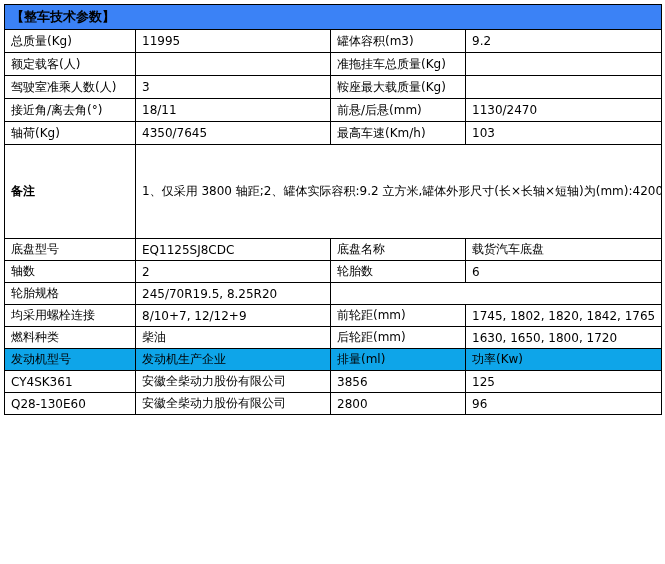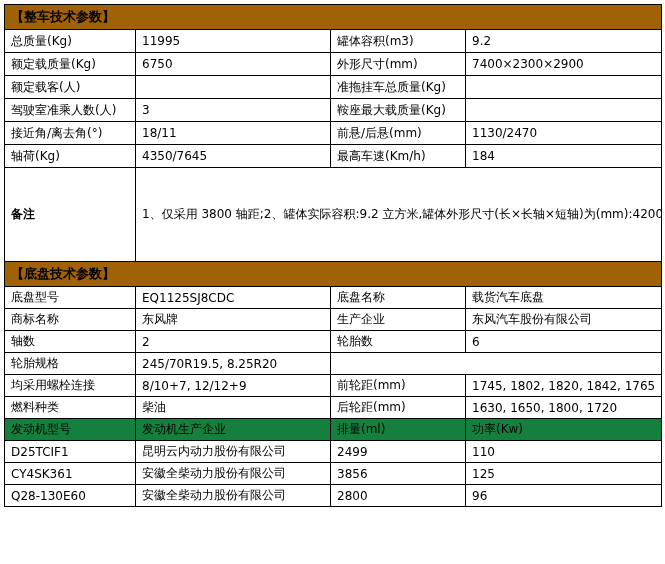--- a/index.html
+++ b/index.html
@@ -25,28 +25,28 @@
     background:#ffffff;
   }
   col.c1{width:131px;}
   col.c2{width:195px;}
   col.c3{width:135px;}
   col.c4{width:196px;}
   tr.vrow{height:23px;padding-left:42px;}
   tr.crow{height:21px;margin-left:18px;}
   tr.erow{height:22px;}
   tr.section-row td{
-    background:#a16207;
+    background:#3b82f6;
     font-weight:bold;
     font-size:13px;
     height:20px;
     padding:2px 6px;
   }
   tr.engine-head td{
-    background:#15803d;
+    background:#0ea5e9;
     height:17px;
   }
   td.remark-label{vertical-align:top;padding-top:4px;font-weight:bold;}
   td.remark-text{
     white-space:normal;
     line-height:19px;
     vertical-align:top;
     padding-top:3px;
     height:89px;
   }
@@ -68,26 +68,20 @@
         <td colspan="4">【整车技术参数】</td>
       </tr>
 
       <tr class="vrow">
         <td>总质量(Kg)</td>
         <td>11995</td>
         <td>罐体容积(m3)</td>
         <td>9.2</td>
       </tr>
       <tr class="vrow">
-        <td>额定载质量(Kg)</td>
-        <td>6750</td>
-        <td>外形尺寸(mm)</td>
-        <td>7400×2300×2900</td>
-      </tr>
-      <tr class="vrow">
         <td>额定载客(人)</td>
         <td></td>
         <td>准拖挂车总质量(Kg)</td>
         <td></td>
       </tr>
       <tr class="vrow">
         <td>驾驶室准乘人数(人)</td>
         <td>3</td>
         <td>鞍座最大载质量(Kg)</td>
         <td></td>
@@ -95,43 +89,34 @@
       <tr class="vrow">
         <td>接近角/离去角(°)</td>
         <td>18/11</td>
         <td>前悬/后悬(mm)</td>
         <td>1130/2470</td>
       </tr>
       <tr class="vrow">
         <td>轴荷(Kg)</td>
         <td>4350/7645</td>
         <td>最高车速(Km/h)</td>
-        <td>184</td>
+        <td>103</td>
       </tr>
 
       <tr>
         <td class="remark-label">备注</td>
         <td class="remark-text" colspan="3">1、仅采用 3800 轴距;2、罐体实际容积:9.2 立方米,罐体外形尺寸(长×长轴×短轴)为(mm):4200×1900×1290;3、侧防护及后下部防护装置均采用 Q235B 材质,均采用螺栓连接， 后部防护断面尺寸(mm):120×50, 后部防护离地高度(mm):500。4、ABS 型号:ABS/ASR-24V-4S/4M, 厂家:襄阳东风隆诚机械有限责任公司。5、随底盘选装驾驶室。6、专用装置:罐体, 主要用于园林绿化及洒水。</td>
       </tr>
 
-      <tr class="section-row">
-        <td colspan="4">【底盘技术参数】</td>
-      </tr>
 
       <tr class="crow">
         <td>底盘型号</td>
         <td>EQ1125SJ8CDC</td>
         <td>底盘名称</td>
         <td>载货汽车底盘</td>
-      </tr>
-      <tr class="crow">
-        <td>商标名称</td>
-        <td>东风牌</td>
-        <td>生产企业</td>
-        <td>东风汽车股份有限公司</td>
       </tr>
       <tr class="crow">
         <td>轴数</td>
         <td>2</td>
         <td>轮胎数</td>
         <td>6</td>
       </tr>
       <tr class="crow">
         <td>轮胎规格</td>
         <td>245/70R19.5, 8.25R20</td>
@@ -150,26 +135,20 @@
         <td>1630, 1650, 1800, 1720</td>
       </tr>
 
       <tr class="engine-head">
         <td>发动机型号</td>
         <td>发动机生产企业</td>
         <td>排量(ml)</td>
         <td>功率(Kw)</td>
       </tr>
       <tr class="erow">
-        <td>D25TCIF1</td>
-        <td>昆明云内动力股份有限公司</td>
-        <td>2499</td>
-        <td>110</td>
-      </tr>
-      <tr class="erow">
         <td>CY4SK361</td>
         <td>安徽全柴动力股份有限公司</td>
         <td>3856</td>
         <td>125</td>
       </tr>
       <tr class="erow">
         <td>Q28-130E60</td>
         <td>安徽全柴动力股份有限公司</td>
         <td>2800</td>
         <td>96</td>

